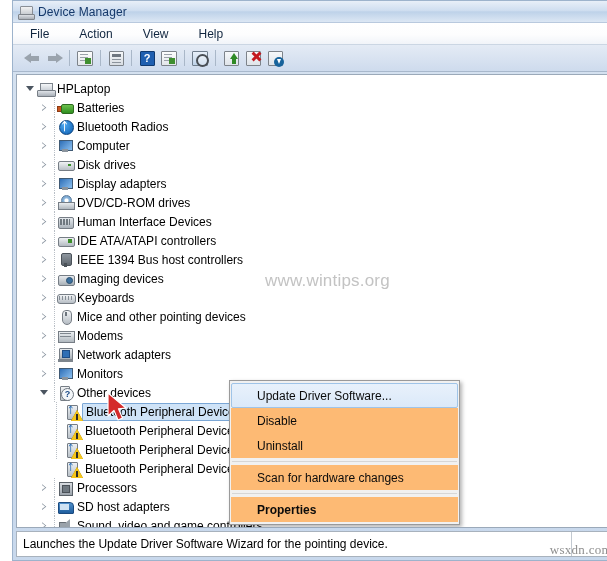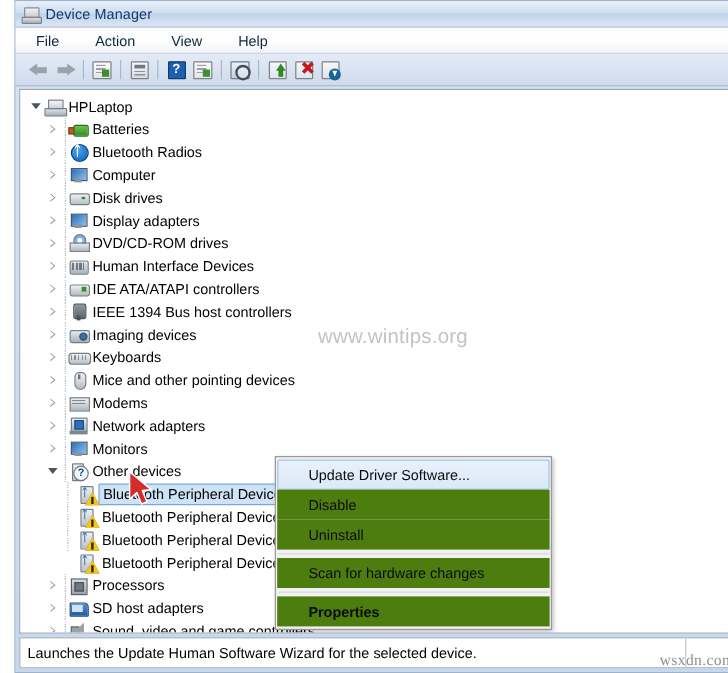--- a/index.html
+++ b/index.html
@@ -589,21 +589,21 @@
   }
   #ctxmenu .ctx-item {
     height: 25px;
     display: flex;
     align-items: center;
     padding-left: 26px;
     font-size: 12px;
     color: #0b0b0b;
     box-sizing: border-box;
     cursor: default;
-    background: #4d7c0f;
+    background: #fdba74;
     margin: 0 1px;
   }
   #ctxmenu .ctx-item.highlight {
     background: linear-gradient(to bottom,#e8f1fb,#dbe9f9);
     border: 1px solid #9fc4e8;
     border-radius: 2px;
     padding-left: 25px;
     height: 25px;
   }
   #ctxmenu .ctx-item.bold { font-weight: bold; }
@@ -1064,19 +1064,19 @@
       <div class="ctx-item bold">Properties</div>
     </div>
 
     <svg id="cursor" viewBox="0 0 22 30" style="left:90px; top:318px;">
       <polygon points="1,0 1,23 7,17.5 11,27 15.5,25 11.5,15.8 19,15" fill="#d42b2b" stroke="#ffffff" stroke-width="1.2" stroke-linejoin="round"></polygon>
     </svg>
 
   </div>
 
   <div id="statusbar">
-    <span class="status-text">Launches the Update Human Software Wizard for the selected device.</span>
+    <span class="status-text">Launches the Update Driver Software Wizard for the pointing device.</span>
     <span class="grip"></span>
   </div>
 
   <div id="watermark-bottom">wsxdn.com</div>
 
 </div>
 
 </body></html>

